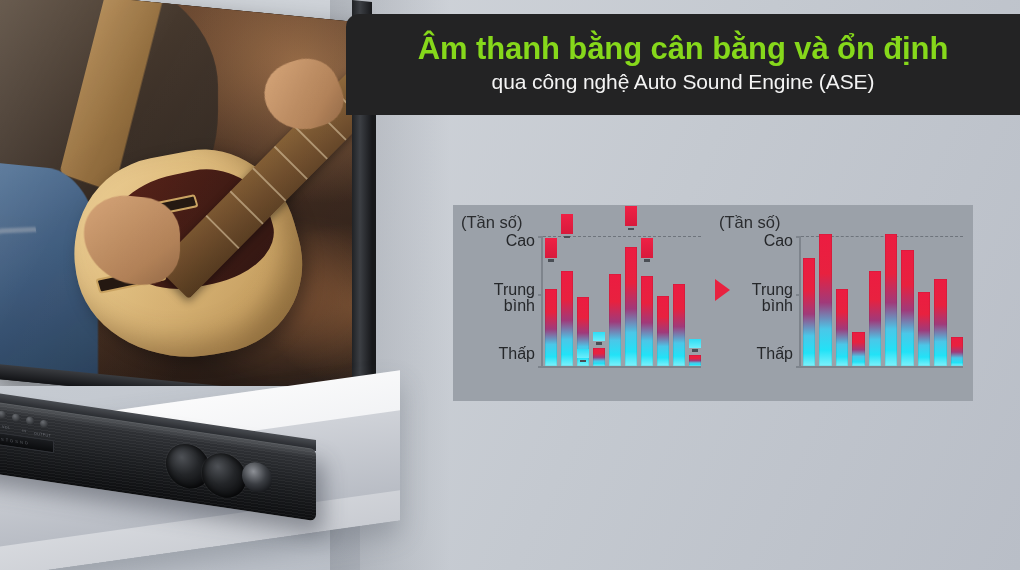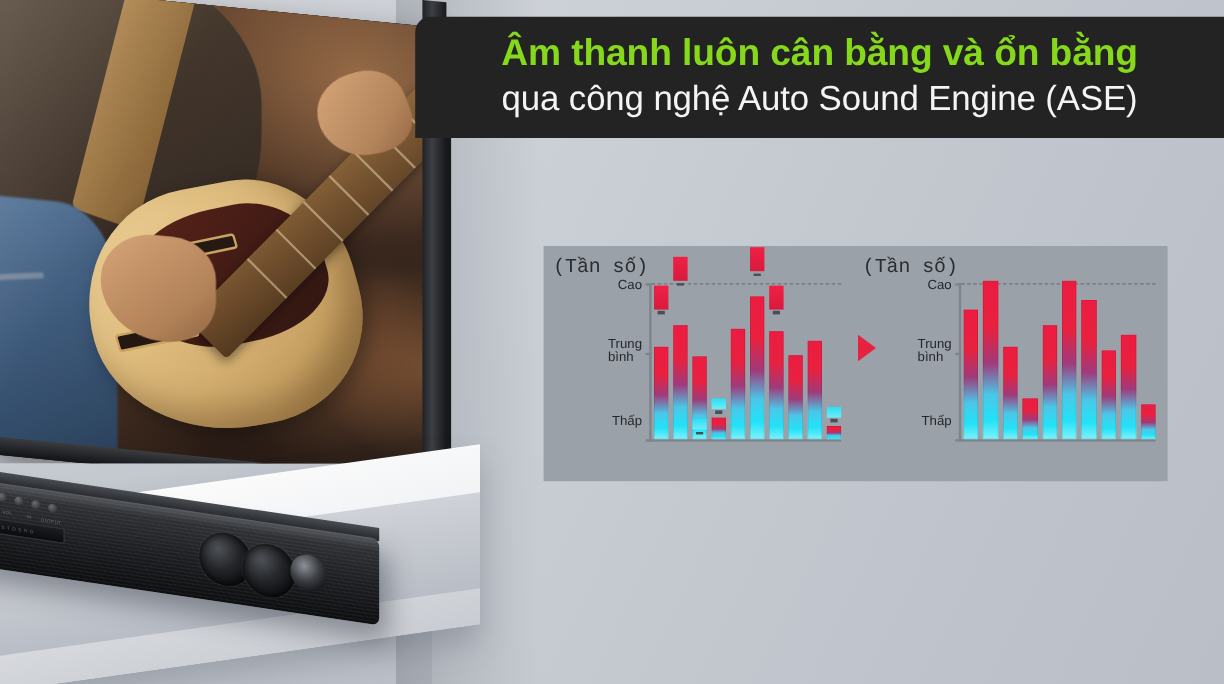--- a/index.html
+++ b/index.html
@@ -202,52 +202,52 @@
   .banner-line1 {
     color: #86d81b;
     font-size: 31px;
     font-weight: bold;
     line-height: 1.12;
     white-space: nowrap;
     letter-spacing: -0.1px;
   }
   .banner-line2 {
     color: #f4f4f4;
-    font-size: 29px;
+    font-size: 21px;
     font-weight: normal;
     line-height: 1.18;
     white-space: nowrap;
     margin-top: 4px;
     letter-spacing: -0.1px;
   }
 
   
   .panel {
     position: absolute; left: 453px; top: 205px; width: 520px; height: 196px;
     background: #9ba1a9;
   }
   .chart {
     position: absolute; top: 0; height: 196px;
   }
   .chart-left  { left: 0px;   width: 258px; }
   .chart-right { left: 258px; width: 262px; }
 
   .freq-label {
     position: absolute; top: 8px;
-    font-size: 16.5px; color: #2a2c2f; white-space: nowrap; font-family: Liberation Mono, monospace;
+    font-size: 16.5px; color: #2a2c2f; white-space: nowrap;
   }
   .chart-left  .freq-label { left: 8px; }
   .chart-right .freq-label { left: 8px; }
 
   .ylabels {
     position: absolute; left: 0; top: 31px; width: 86px; height: 132px;
   }
   .ylab {
-    position: absolute; right: 4px; font-size: 11px; color: #25272a;
-    text-align: left; white-space: nowrap; line-height: 1.02;
+    position: absolute; right: 4px; font-size: 16px; color: #25272a;
+    text-align: right; white-space: nowrap; line-height: 1.02;
   }
   .ylab-cao   { top: -3px; }
   .ylab-trung { top: 46px; }
   .ylab-thap  { top: 110px; }
 
   .plot {
     position: absolute; top: 31px; height: 132px;
     border-left: 2px solid #7e848c;
     border-bottom: 2px solid #7e848c;
   }
@@ -369,21 +369,21 @@
         <div class="display-txt">S T D  S N D</div>
       </div>
 
       <div class="driver" style="left:196px; top:14px; width:44px; height:44px;"></div>
       <div class="driver" style="left:232px; top:18px; width:44px; height:44px;"></div>
       <div class="tweeter" style="left:272px; top:22px; width:30px; height:30px;"></div>
     </div>
   </div>
 
   <div class="banner">
-    <div class="banner-line1">Âm thanh luôn cân bằng và ổn bằng</div>
+    <div class="banner-line1">Âm thanh bằng cân bằng và ổn định</div>
     <div class="banner-line2">qua công nghệ Auto Sound Engine (ASE)</div>
   </div>
 
   <div class="panel">
 
     <div class="chart chart-left">
       <div class="freq-label">(Tần số)</div>
 
       <div class="ylabels">
         <div class="ylab ylab-cao">Cao</div>

